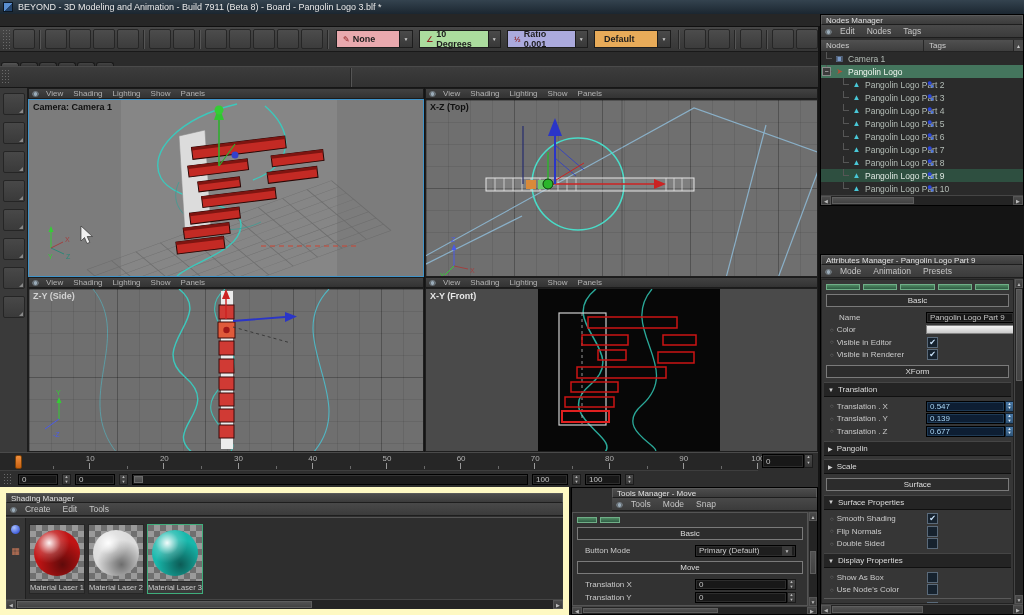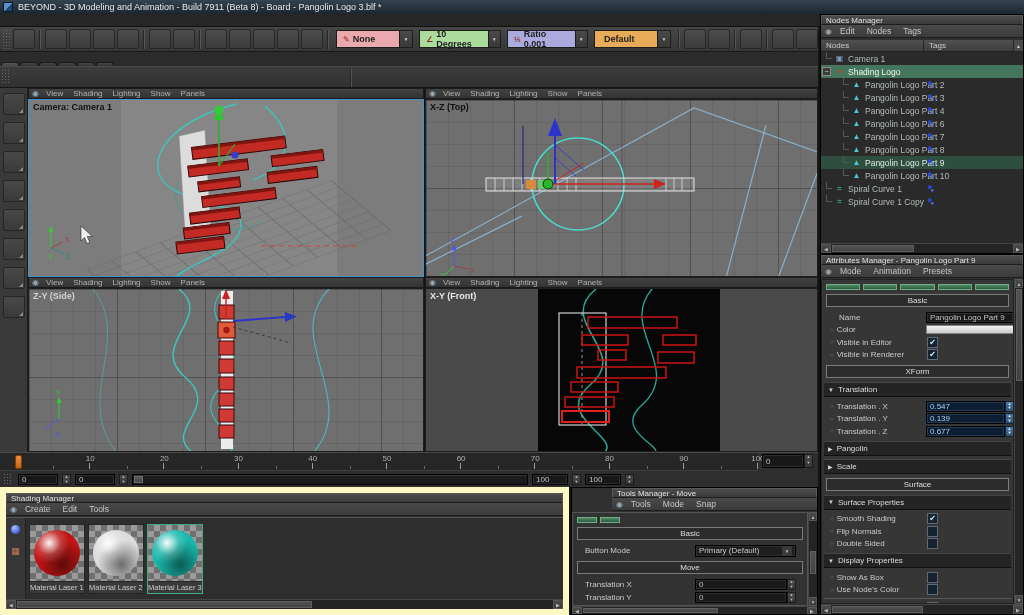--- a/index.html
+++ b/index.html
@@ -68,21 +68,21 @@
   .spin span { flex:1; font-size:4px; line-height:4px; text-align:center; }
 
   .hscroll { position:absolute; left:0; right:0; bottom:0; height:10px; background:#2c2c2c; border-top:1px solid #454545; display:flex; }
   .vscroll { position:absolute; top:0; bottom:0; right:0; width:9px; background:#2c2c2c; border-left:1px solid #454545; display:flex; flex-direction:column; }
   .sb-btn { width:10px; height:9px; background:linear-gradient(#4a4a4a,#3a3a3a); border:1px solid #565656; font-size:5px; color:#bbb; display:flex; align-items:center; justify-content:center; flex:none; }
   .vscroll .sb-btn { width:100%; }
   .sb-track { flex:1; position:relative; background:#242424; }
   .sb-thumb { position:absolute; background:linear-gradient(#525252,#424242); border:1px solid #5e5e5e; }
 
   
-  #nodes-panel { left:820px; top:14px; width:204px; height:240px; background:#303030; border:1px solid #000; }
+  #nodes-panel { left:820px; top:14px; width:204px; height:192px; background:#303030; border:1px solid #000; }
   .colhead { position:absolute; left:0; top:25px; right:0; height:12px; background:linear-gradient(#505050,#3e3e3e); display:flex; font-size:8px; color:#ccc; border-bottom:1px solid #222; }
   .colhead .c1 { width:103px; padding:1px 0 0 5px; border-right:1px solid #262626; }
   .colhead .c2 { flex:1; padding:1px 0 0 5px; }
   .colhead .sort { width:10px; background:#4a4a4a; border-left:1px solid #262626; font-size:5px; display:flex; align-items:center; justify-content:center; }
   .tree { position:absolute; left:0; top:37px; right:0; bottom:10px; background:#2a2a2a; overflow:hidden; }
   .tree-row { height:13px; display:flex; align-items:center; position:relative; padding-left:13px; color:#b4bdb7; font-size:8.5px; white-space:nowrap; }
   .tree-row::before { content:""; position:absolute; left:5px; top:0; bottom:6px; width:5px; border-left:1px solid #565656; border-bottom:1px solid #565656; }
   .tree-row.depth-1 { padding-left:30px; }
   .tree-row.depth-1::before { left:22px; }
   .tree-row.hl { background:#44755d; color:#f0f6f0; }
@@ -140,21 +140,21 @@
   .ball-ico { width:9px; height:9px; border-radius:50%; background:radial-gradient(circle at 35% 30%,#a8c0ff,#1a3acc); }
   .mat-ico { font-size:9px; color:#c87858; }
   .mats { position:absolute; left:23px; top:6px; display:flex; gap:3px; }
   .mat-cell { width:56px; background:#3c3c3c; border:1px solid #262626; }
   .mat-cell.sel { border:1px solid #3fae7c; }
   .mat-thumb { height:56px; display:flex; align-items:center; justify-content:center;
      background-image:linear-gradient(45deg,#9a9a9a 25%,transparent 25%,transparent 75%,#9a9a9a 75%),linear-gradient(45deg,#9a9a9a 25%,#6f6f6f 25%,#6f6f6f 75%,#9a9a9a 75%);
      background-size:12px 12px; background-position:0 0,6px 6px; }
   .ball { width:46px; height:46px; border-radius:50%;
      background-image:radial-gradient(circle at 33% 28%,rgba(255,255,255,.95),rgba(255,255,255,.18) 26%,rgba(0,0,0,0) 45%),radial-gradient(circle at 62% 75%,rgba(0,0,0,.5),rgba(0,0,0,0) 55%); }
-  .mat-label { height:12px; font-size:7.5px; color:#cccccc; line-height:12px; background:#3a3a3a; border-top:1px solid #262626; overflow:hidden; white-space:nowrap; }
+  .mat-label { height:12px; font-size:7.5px; color:#cccccc; text-align:center; line-height:12px; background:#3a3a3a; border-top:1px solid #262626; overflow:hidden; white-space:nowrap; }
 
   
   #tools-panel { left:571px; top:487px; width:247px; height:128px; background:#303030; border:1px solid #000;padding-left:40px; }
   .tm-body { position:absolute; left:0; top:24px; right:9px; bottom:8px; background:#323232; border:1px solid #555; overflow:hidden; padding:1px 2px; }
   .tm-body .prop-row { height:13px; padding-left:10px; }
   .tm-body .prop-row .field { left:120px; width:92px; }
   .tm-body .prop-row .spin { left:212px; }
   .sel-dd { position:absolute; left:120px; width:101px; height:12px; background:#1e1e1e; border:1px solid #000; box-shadow:inset 0 0 0 1px #2d2d2d; color:#c8c8c8; display:flex; align-items:center; padding:0 3px; font-size:8px; }
   .sel-dd .dd-arr { margin-left:auto; width:10px; text-align:center; font-size:5px; color:#bbb; background:#3a3a3a; align-self:stretch; display:flex; align-items:center; justify-content:center; }
 </style>
@@ -614,39 +614,45 @@
   <div class="tree">
       <div class="tree-row">
 
       <span class="node-icon i-camera"></span>
       <span class="node-label">Camera 1</span>
 
     </div>
       <div class="tree-row hl expanded">
       <span class="expander">−</span>
       <span class="node-icon i-group"></span>
-      <span class="node-label">Shading Logo</span>
+      <span class="node-label">Pangolin Logo</span>
 
     </div>
       <div class="tree-row depth-1">
 
       <span class="node-icon i-cone"></span>
       <span class="node-label">Pangolin Logo Part 2</span>
       <span class="tag-dots i-true"></span>
     </div>
       <div class="tree-row depth-1">
 
       <span class="node-icon i-cone"></span>
       <span class="node-label">Pangolin Logo Part 3</span>
       <span class="tag-dots i-true"></span>
     </div>
       <div class="tree-row depth-1">
 
       <span class="node-icon i-cone"></span>
       <span class="node-label">Pangolin Logo Part 4</span>
+      <span class="tag-dots i-true"></span>
+    </div>
+      <div class="tree-row depth-1">
+
+      <span class="node-icon i-cone"></span>
+      <span class="node-label">Pangolin Logo Part 5</span>
       <span class="tag-dots i-true"></span>
     </div>
       <div class="tree-row depth-1">
 
       <span class="node-icon i-cone"></span>
       <span class="node-label">Pangolin Logo Part 6</span>
       <span class="tag-dots i-true"></span>
     </div>
       <div class="tree-row depth-1">
 

